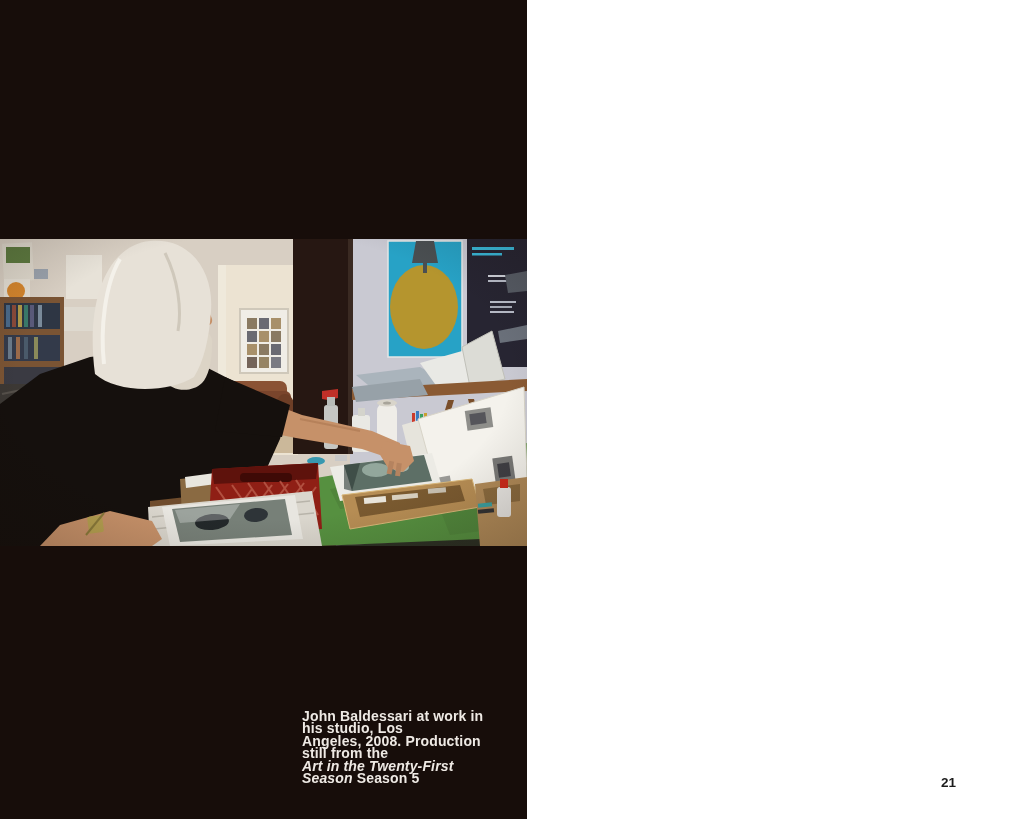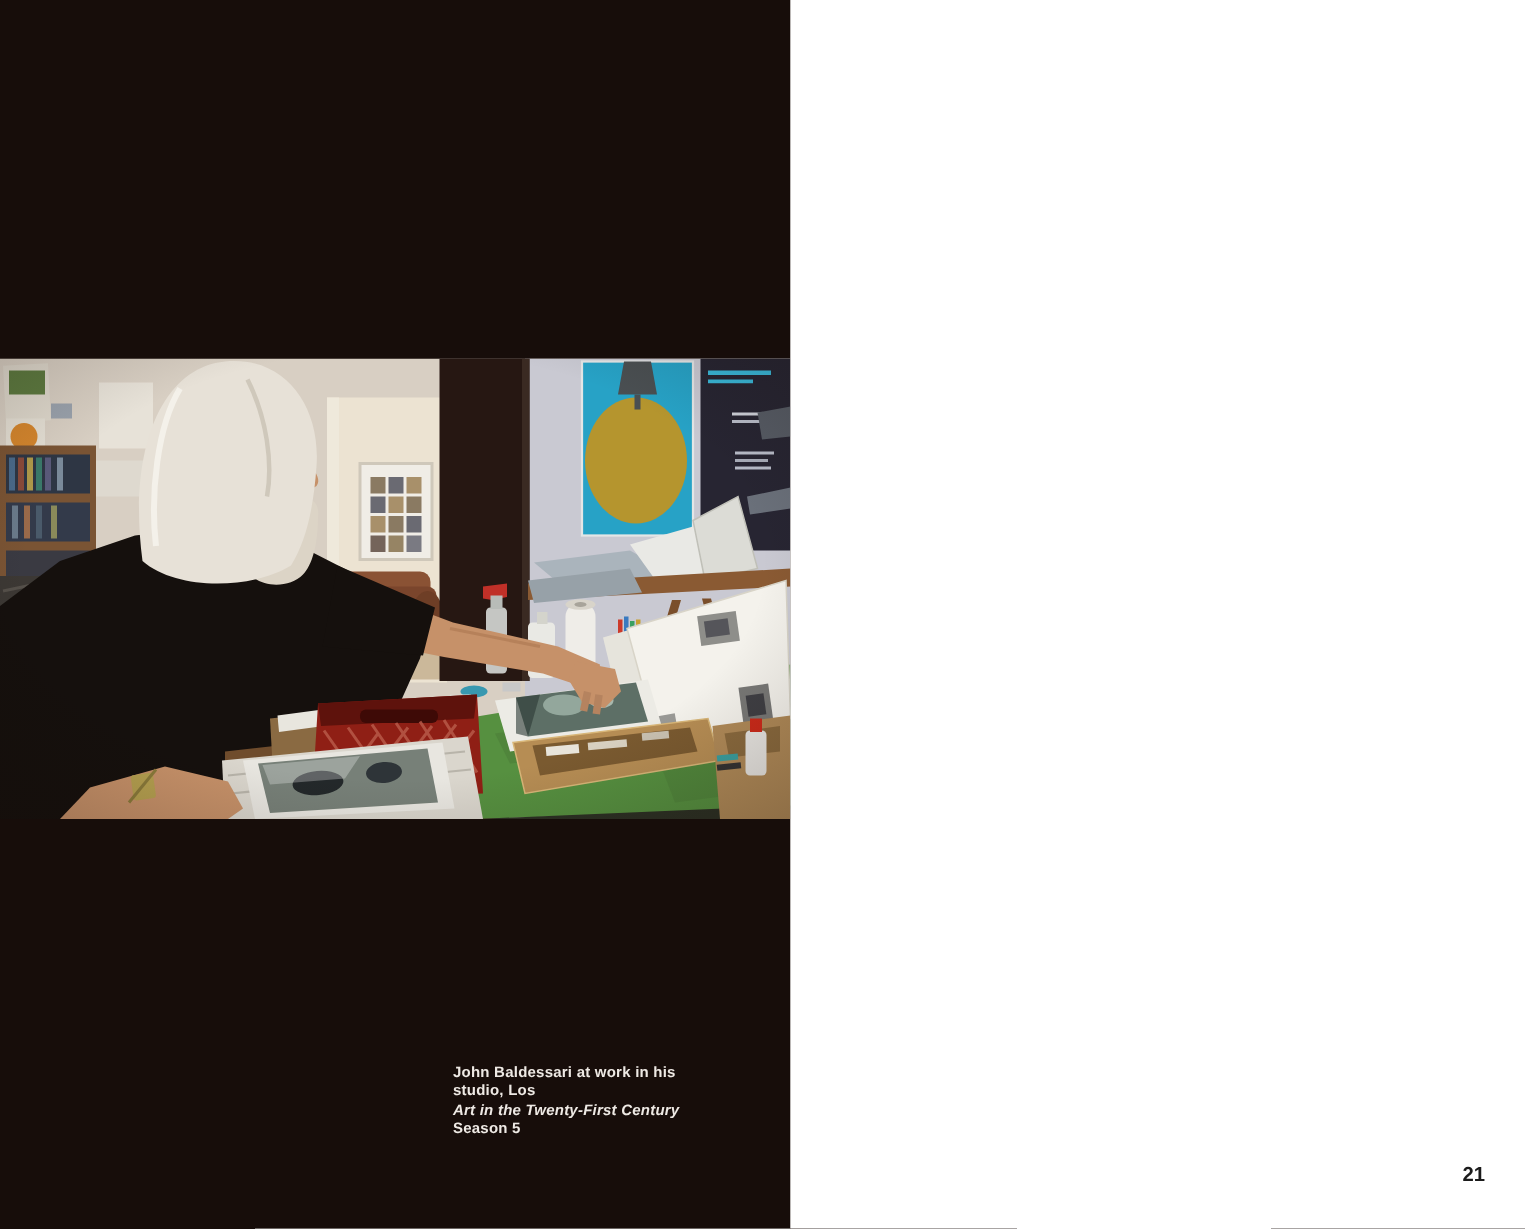--- a/index.html
+++ b/index.html
@@ -5,23 +5,23 @@
   html,body{margin:0;padding:0;}
   body{width:1024px;height:819px;position:relative;overflow:hidden;background:#ffffff;
        font-family:"Liberation Sans",sans-serif;color:#1b1b1b;}
   .left-page{position:absolute;left:0;top:0;width:527px;height:819px;background:#170d0a;}
   .right-page{position:absolute;left:527px;top:0;width:497px;height:819px;background:#ffffff;}
   .gutter{position:absolute;left:527px;top:0;width:36px;height:819px;
           background:linear-gradient(to right,rgba(46,28,20,0.40),rgba(46,28,20,0));pointer-events:none;}
   .photo-wrap{position:absolute;left:0;top:239px;width:527px;height:307px;}
   .photo-wrap svg{display:block;width:527px;height:307px;}
   .caption{position:absolute;left:302px;top:710px;width:182px;
-           font-size:10px;line-height:12.4px;font-weight:700;letter-spacing:.15px;color:#eee9e4;}
+           font-size:14px;line-height:12.4px;font-weight:700;letter-spacing:.15px;color:#eee9e4;}
   .caption .em{font-style:italic;}
-  .page-number{position:absolute;right:34px;top:775px;font-weight:700;font-size:13.5px;}
+  .page-number{position:absolute;right:68px;top:775px;font-weight:700;font-size:13.5px;}
 </style>
 </head>
 <body>
 
 <div class="left-page">
   <div class="photo-wrap">
     <svg viewBox="0 0 527 307" preserveAspectRatio="none">
       <defs>
         <radialGradient id="vig" cx="50%" cy="45%" r="75%">
           <stop offset="62%" stop-color="rgba(20,10,5,0)"></stop>
@@ -240,21 +240,22 @@
         <polygon points="175,271 240,265 230,280 180,284" fill="#ffffff" opacity="0.28"></polygon>
         <polygon points="40,307 60,286 110,272 152,282 162,300 152,307" fill="#c69169"></polygon>
         <rect x="88" y="277" width="15" height="17" rx="2" fill="#b5a050" transform="rotate(-8 95 285)"></rect>
         <line x1="86" y1="296" x2="104" y2="274" stroke="#8a7a3a" stroke-width="2"></line>
       </g>
       <rect x="0" y="0" width="527" height="307" fill="url(#vig)"></rect>
     </svg>
   </div>
   <div class="caption">
       <div class="line"><span>John Baldessari at work in his studio, Los</span></div>
-      <div class="line"><span class="em">Art in the Twenty-First Century</span><span> Season 5</span></div>
+      <div class="line"><span>Angeles, 2008. Production still from the</span></div>
+      <div class="line"><span class="em">Art in the Twenty-First Season</span><span> Season 5</span></div>
     </div>
 </div>
 
 <div class="gutter"></div>
 
 <div class="right-page">
 
   <div class="page-number">21</div>
 </div>
 

